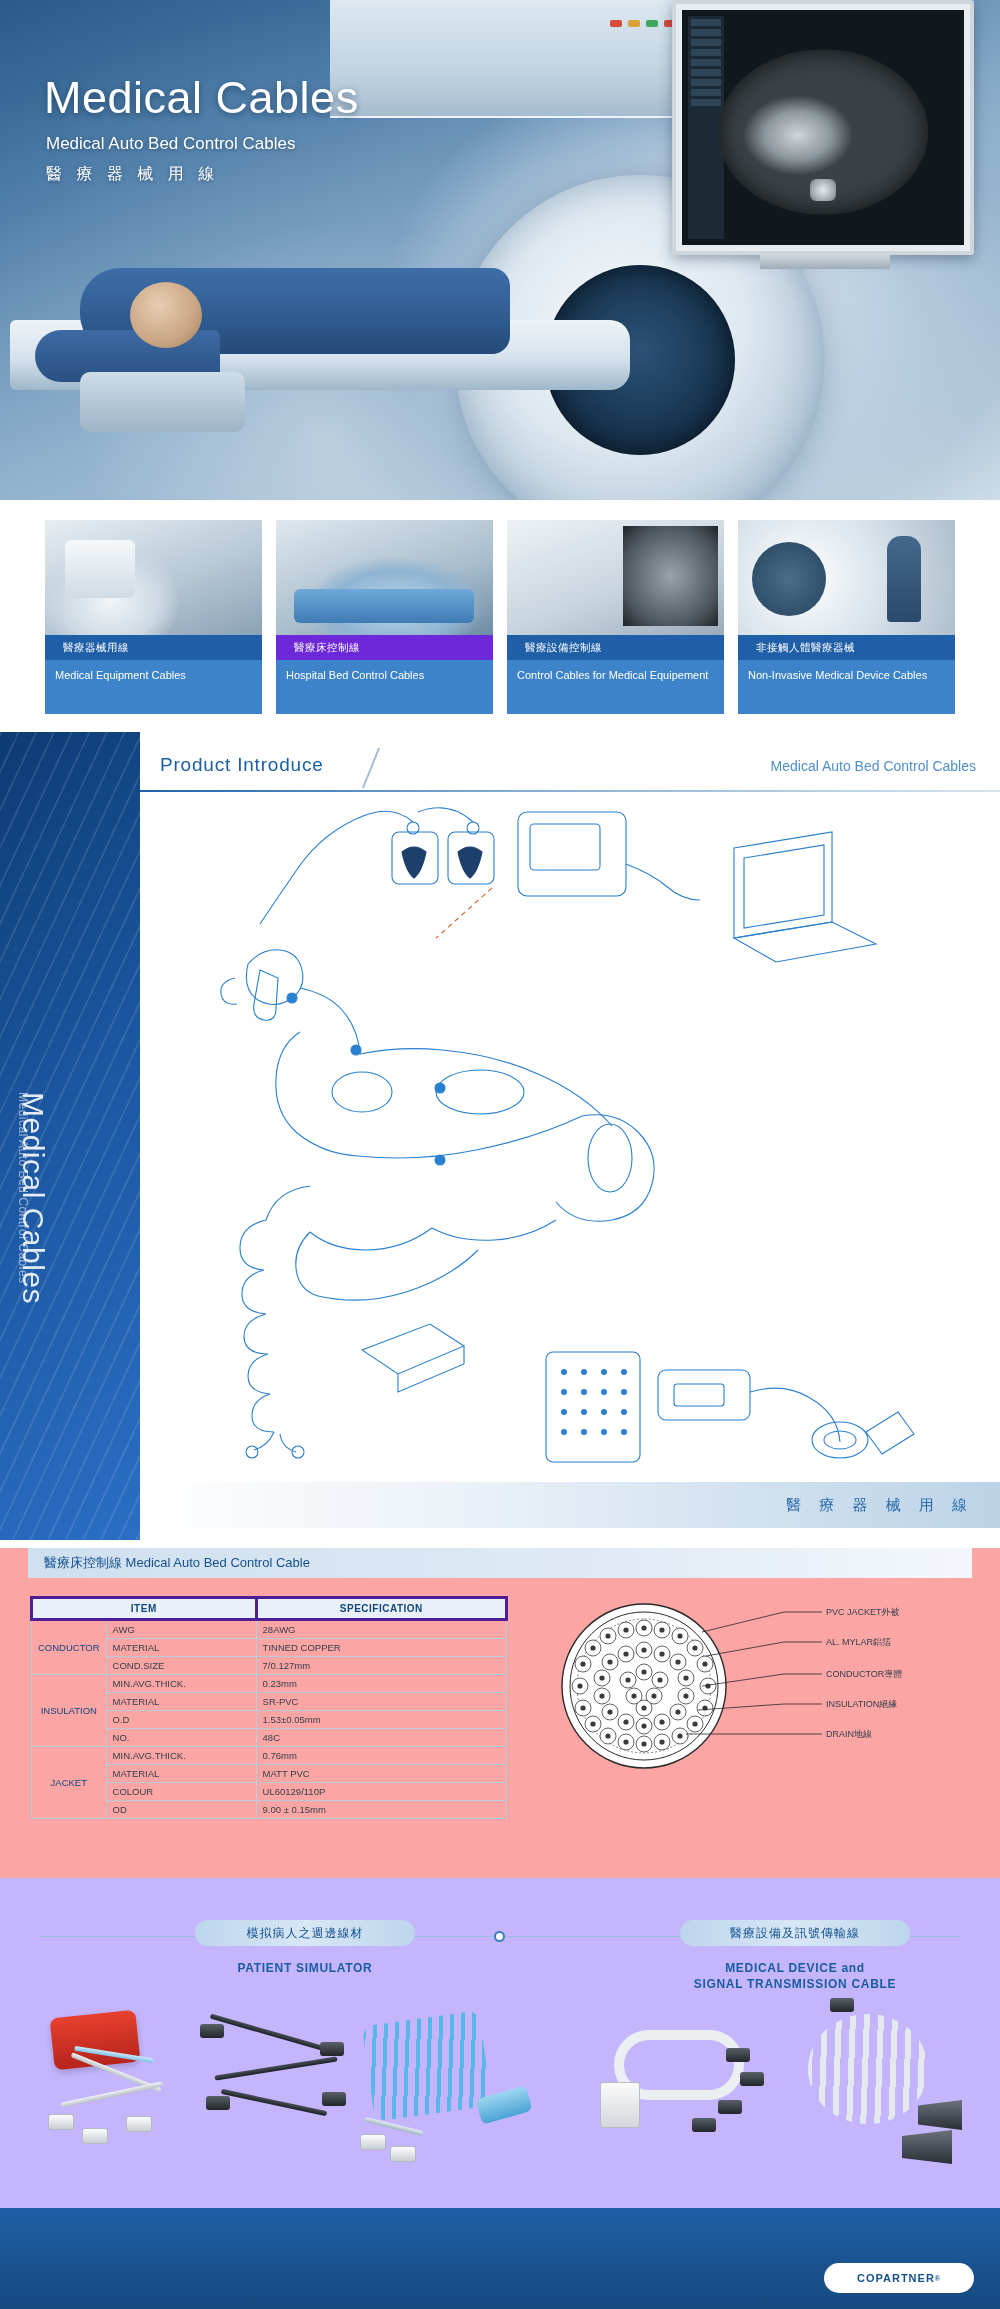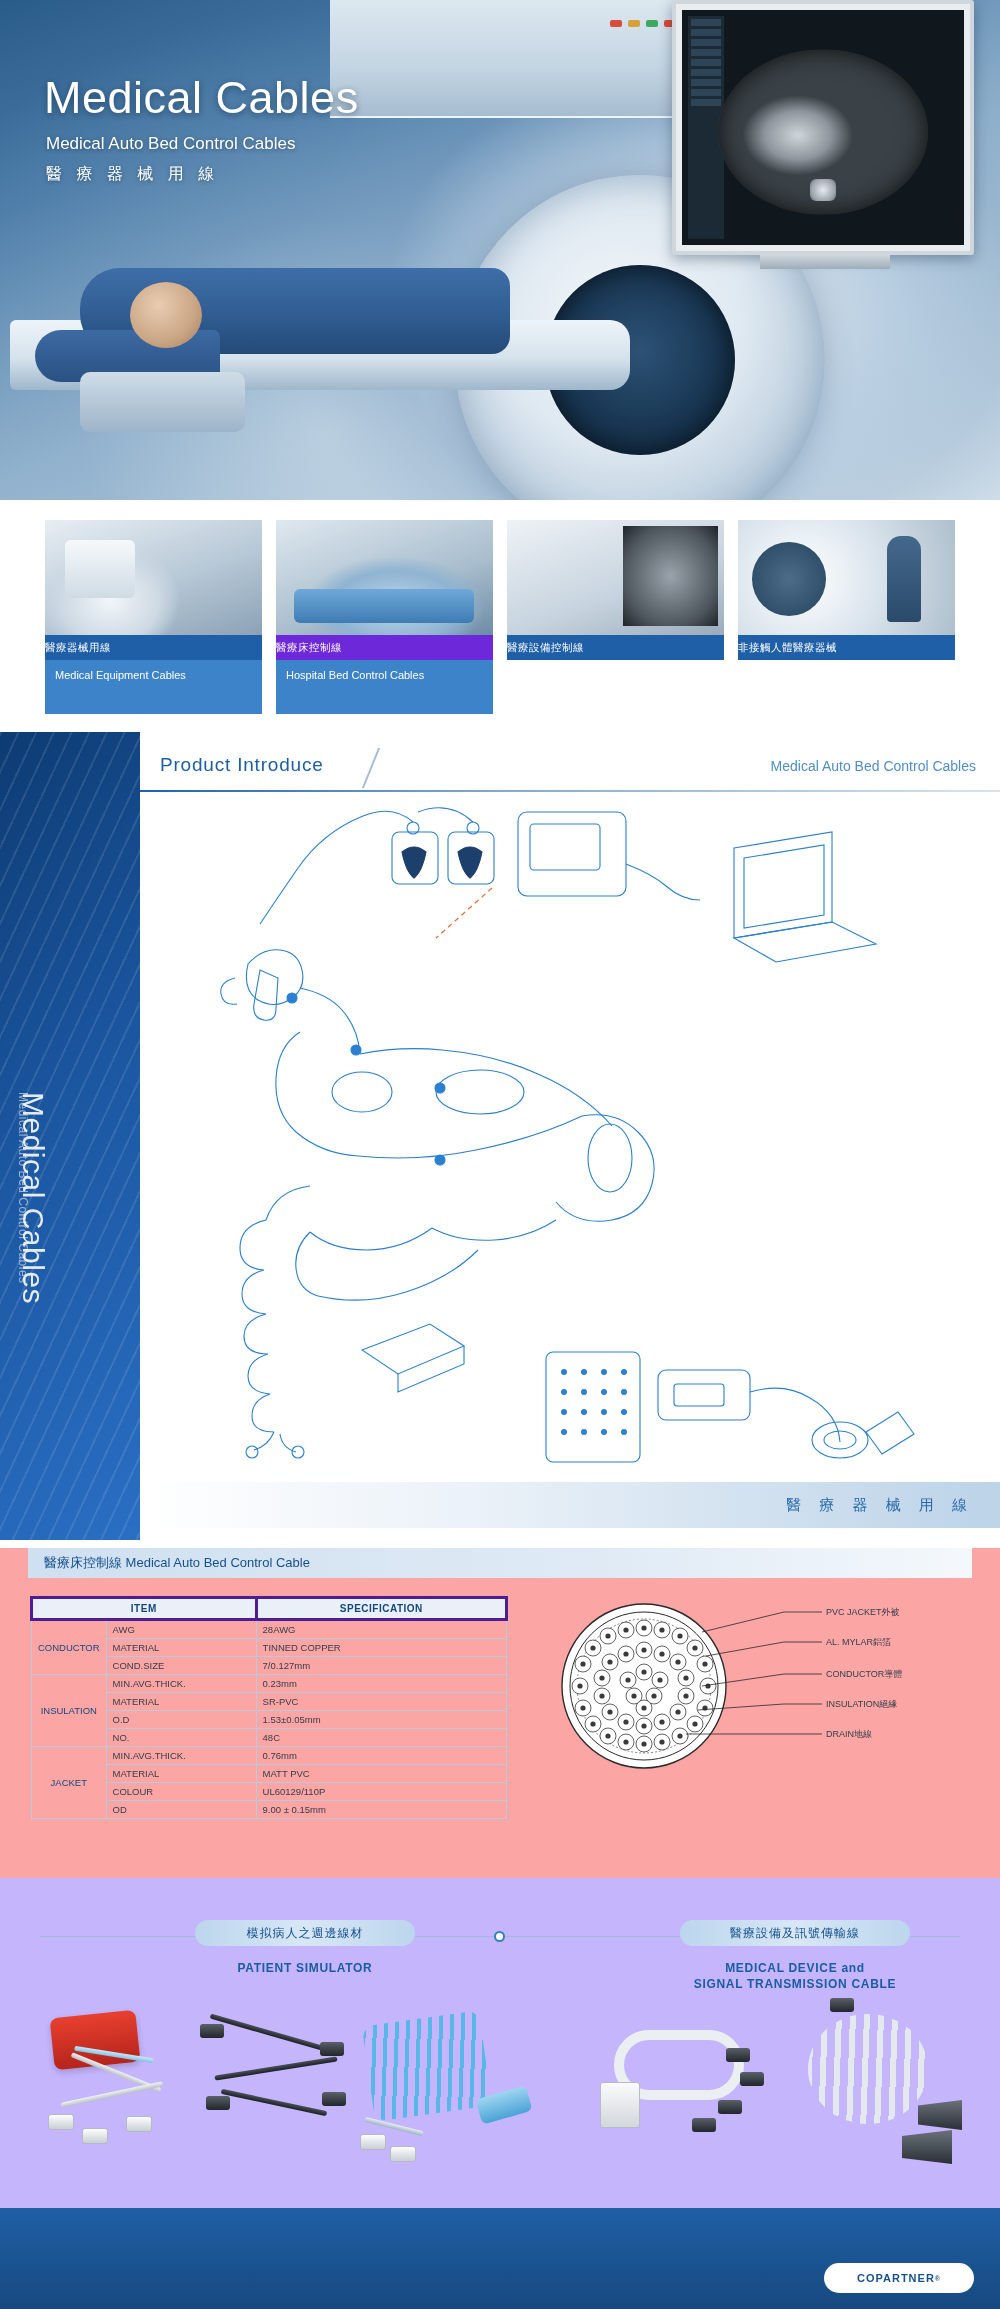--- a/index.html
+++ b/index.html
@@ -148,21 +148,21 @@
   .cat-photo {
     width: 100%; height: 115px;
     position: relative;
     overflow: hidden;
     background: #c8d6e2;
   }
   .cat-label-cn {
     background: #1f5fa8;
     color: #ffffff;
     font-size: 10.5px;
-    padding: 6px 10px 5px 0;
+    padding: 6px 10px 5px 18px;
     letter-spacing: 0.5px;
   }
   .cat-label-en {
     background: #3d83c9;
     color: #ffffff;
     font-size: 11px;
     line-height: 15px;
     padding: 8px 10px 12px 10px;
     min-height: 54px;
   }
@@ -430,28 +430,30 @@
       </div>
     <div class="cat-label-cn">醫療床控制線</div>
     <div class="cat-label-en">Hospital Bed Control Cables</div>
   </div>
 
   <div class="cat">
     <div class="cat-photo">
         <div class="ph-c"></div>
       </div>
     <div class="cat-label-cn">醫療設備控制線</div>
+    <div class="cat-label-en">Control Cables for Medical Equipement</div>
   </div>
 
   <div class="cat">
     <div class="cat-photo">
       <div class="ph-d"></div>
         <div class="ph-d-person"></div>
     </div>
     <div class="cat-label-cn">非接觸人體醫療器械</div>
+    <div class="cat-label-en">Non-Invasive Medical Device Cables</div>
   </div>
 
 </div>
 
 <div class="intro">
 
   <div class="intro-leftband">
     <div class="band-stripes"></div>
     <div class="band-text-main">Medical Cables</div>
     <div class="band-text-sub">Medical Auto Bed Control Cables</div>

